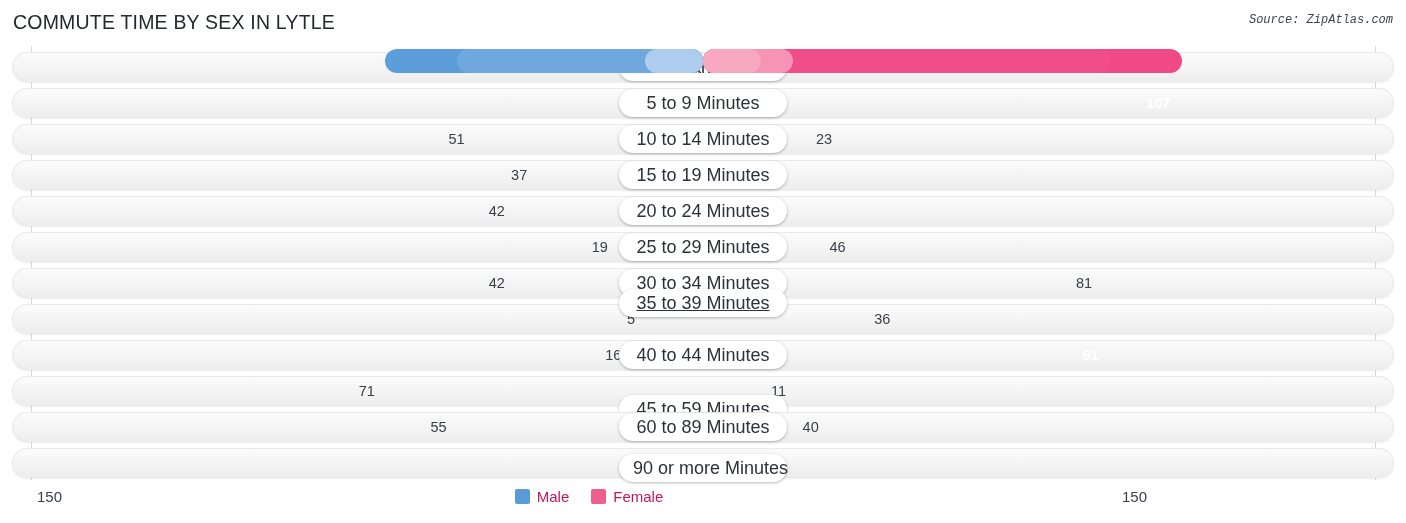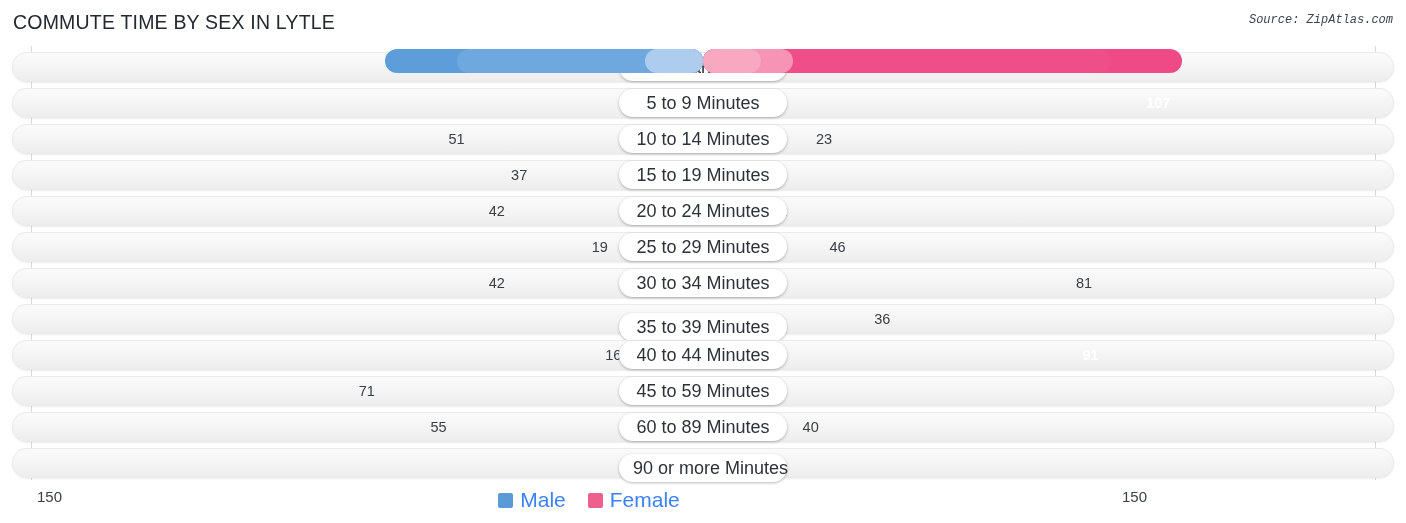--- a/index.html
+++ b/index.html
@@ -132,22 +132,22 @@
     left: 0; right: 0; top: 8px;
     display: flex;
     justify-content: center;
     align-items: center;
     gap: 22px;
   }
   .legend-item {
     display: flex;
     align-items: center;
     gap: 7px;
-    font-size: 21px;
-    color: #3b82f6;
+    font-size: 15px;
+    color: #be185d;
   }
   .swatch {
     width: 15px; height: 15px;
     border-radius: 2px;
     display: inline-block;
   }
 </style>
 </head>
 <body>
 
@@ -201,33 +201,33 @@
       <div class="bar male" style="left: 514.84px; width: 188.16px; background: rgb(126, 177, 226);"></div>
       <div class="val left-out" style="top: 225px; left: 450.84px; width: 54px;">42</div>
       <div class="bar female" style="left: 703px; width: 362.88px; background: rgb(240, 88, 142);"></div>
       <div class="val right-out" style="top: 225px; left: 1075.88px;">81</div>
       <div class="center-pill" style="top: 223px; left: 619px; width: 168px;">30 to 34 Minutes</div>
       <div class="row" style="top: 258px;"></div>
       <div class="bar male" style="left: 645px; width: 58px; background: rgb(168, 202, 237);"></div>
       <div class="val left-out" style="top: 261px; left: 581px; width: 54px;">5</div>
       <div class="bar female" style="left: 703px; width: 161.28px; background: rgb(245, 132, 171);"></div>
       <div class="val right-out" style="top: 261px; left: 874.28px;">36</div>
-      <div class="center-pill" style="top: 267px; left: 619px; width: 168px;">35 to 39 Minutes</div>
+      <div class="center-pill" style="top: 243px; left: 619px; width: 168px; text-decoration: underline;">35 to 39 Minutes</div>
       <div class="row" style="top: 294px;"></div>
       <div class="bar male" style="left: 631.32px; width: 71.68px; background: rgb(156, 194, 233);"></div>
       <div class="val left-out" style="top: 297px; left: 567.32px; width: 54px;">16</div>
       <div class="bar female" style="left: 703px; width: 407.68px; background: rgb(239, 78, 136);"></div>
       <div class="val inside" style="top: 297px; left: 1066.68px; width: 32px; text-align: right;">91</div>
       <div class="center-pill" style="top: 295px; left: 619px; width: 168px;">40 to 44 Minutes</div>
       <div class="row" style="top: 330px;"></div>
       <div class="bar male" style="left: 384.92px; width: 318.08px; background: rgb(93, 157, 217);"></div>
       <div class="val left-out" style="top: 333px; left: 320.92px; width: 54px;">71</div>
       <div class="bar female" style="left: 703px; width: 58px; background: rgb(248, 157, 187);"></div>
       <div class="val right-out" style="top: 333px; left: 771px;">11</div>
-      <div class="center-pill" style="top: 331px; left: 619px; width: 168px;">45 to 59 Minutes</div>
+      <div class="center-pill" style="top: 349px; left: 619px; width: 168px;">45 to 59 Minutes</div>
       <div class="row" style="top: 366px;"></div>
       <div class="bar male" style="left: 456.6px; width: 246.4px; background: rgb(111, 168, 222);"></div>
       <div class="val left-out" style="top: 369px; left: 392.6px; width: 54px;">55</div>
       <div class="bar female" style="left: 703px; width: 89.6px; background: rgb(247, 148, 181);"></div>
       <div class="val right-out" style="top: 369px; left: 802.6px;">40</div>
       <div class="center-pill" style="top: 367px; left: 619px; width: 168px;">60 to 89 Minutes</div>
       <div class="row" style="top: 402px;"></div>
       <div class="bar male" style="left: 645px; width: 58px; background: rgb(174, 205, 238);"></div>
       <div class="val left-out" style="top: 405px; left: 581px; width: 54px;">0</div>
       <div class="bar female" style="left: 703px; width: 58px; background: rgb(249, 168, 194);"></div>

